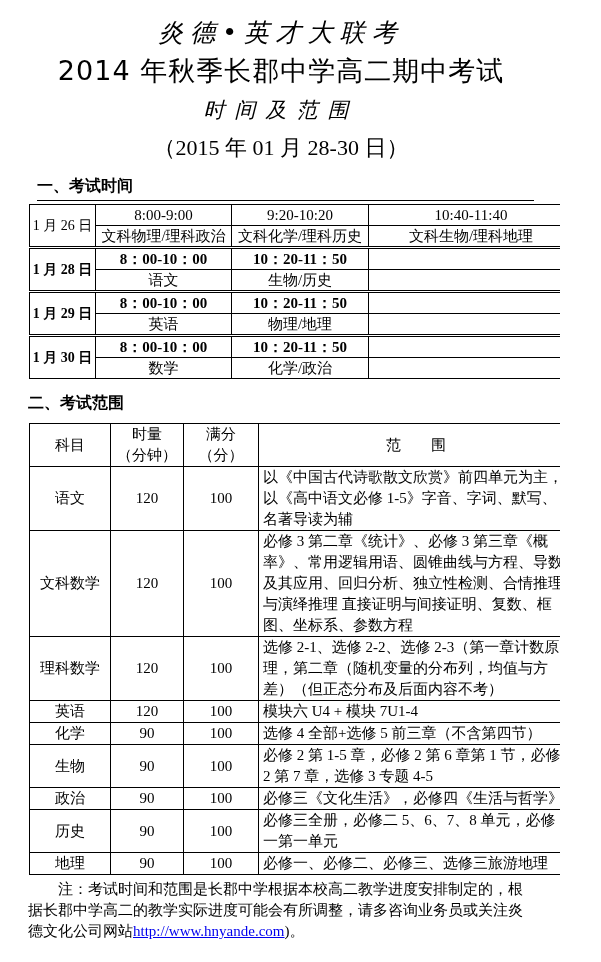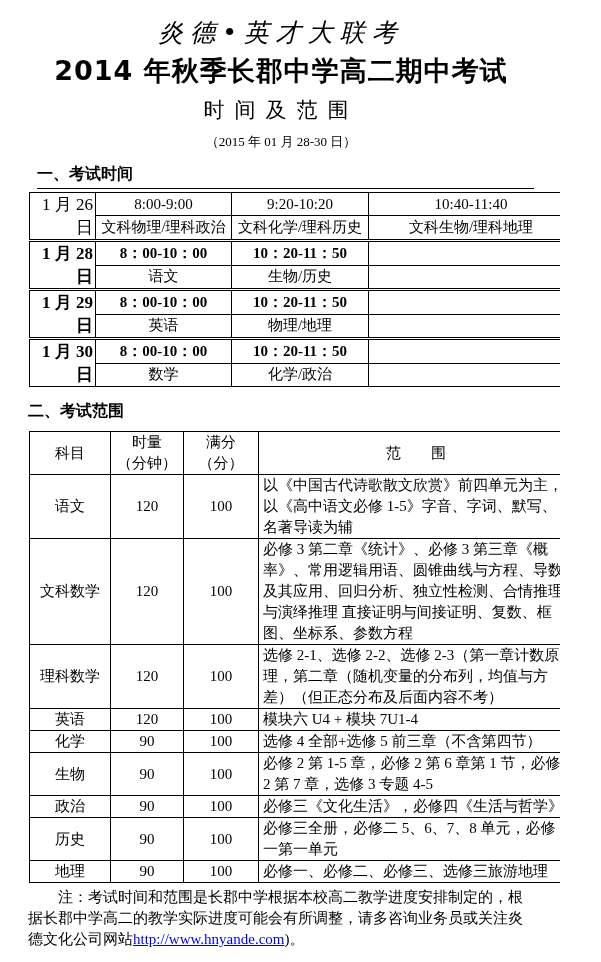--- a/index.html
+++ b/index.html
@@ -17,36 +17,37 @@
   .series-title {
     font-family: "DejaVu Serif", serif;
     font-style: italic;
     font-size: 25px;
     letter-spacing: 7px;
     text-align: center;
     margin-top: 6px;
   }
   .main-title {
     font-family: "DejaVu Sans", sans-serif;
-    font-weight: bold;
+    font-weight: normal;
     font-size: 27px;
     letter-spacing: 1px;
     text-align: center;
     margin-top: 4px;
   }
   .subtitle {
     font-family: "DejaVu Serif", serif;
+    font-style: italic;
     font-size: 21px;
     letter-spacing: 10px;
     text-align: center;
     margin-top: 7px;
   }
   .date-range {
     font-family: "Liberation Serif", serif;
-    font-size: 13px;
+    font-size: 22px;
     text-align: center;
     margin-top: 9px;
   }
   .sec-heading {
     font-family: "DejaVu Sans", sans-serif;
     font-weight: bold;
     font-size: 16px;
   }
   .sec1 {
     margin-top: 13px;
@@ -70,21 +71,21 @@
     border: 1px solid #000;
     text-align: center;
     vertical-align: middle;
     height: 20px;
     padding: 0 2px;
     font-size: 15px;
     overflow: hidden;
   }
   .schedule tr.gstart td { border-top: 3px double #000; font-weight: bold; }
   .schedule tr:first-child td { border-top: 1px solid #000; }
-  .schedule td.date { font-size: 17px; text-align: right; }
+  .schedule td.date { font-size: 14px; }
   
   .scope { border: 1.5px solid #000; }
   .scope th, .scope td {
     border: 1px solid #000;
     font-size: 15px;
     font-weight: normal;
     line-height: 21px;
     vertical-align: middle;
     overflow: hidden;
   }

